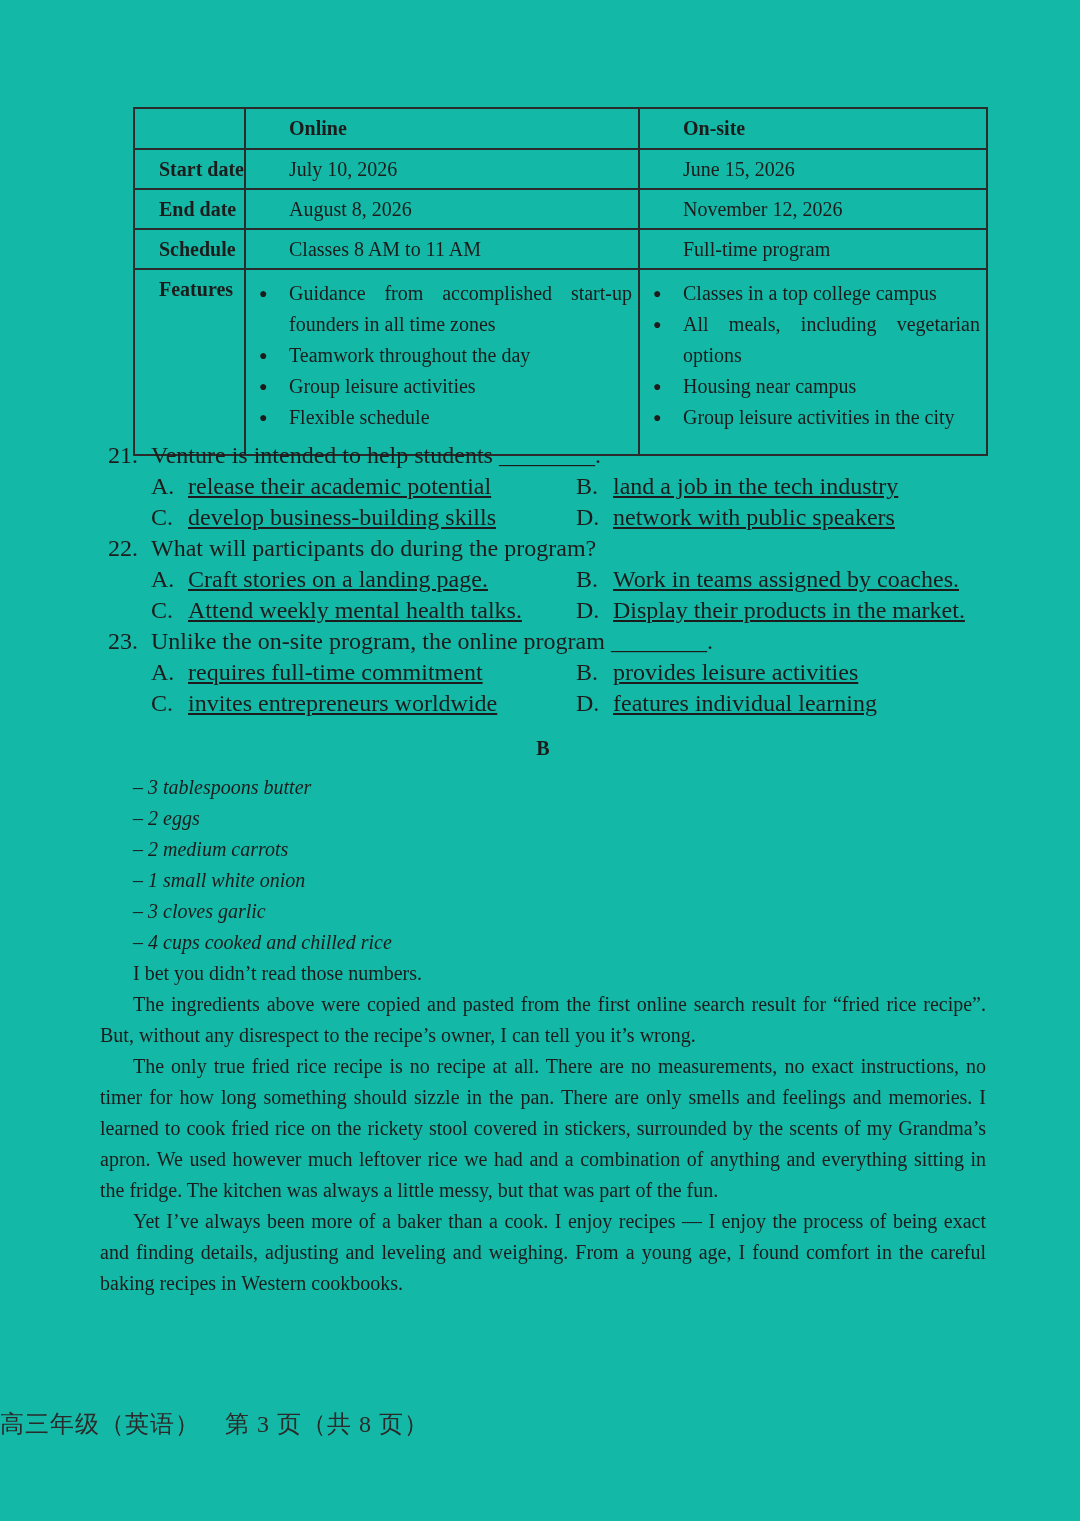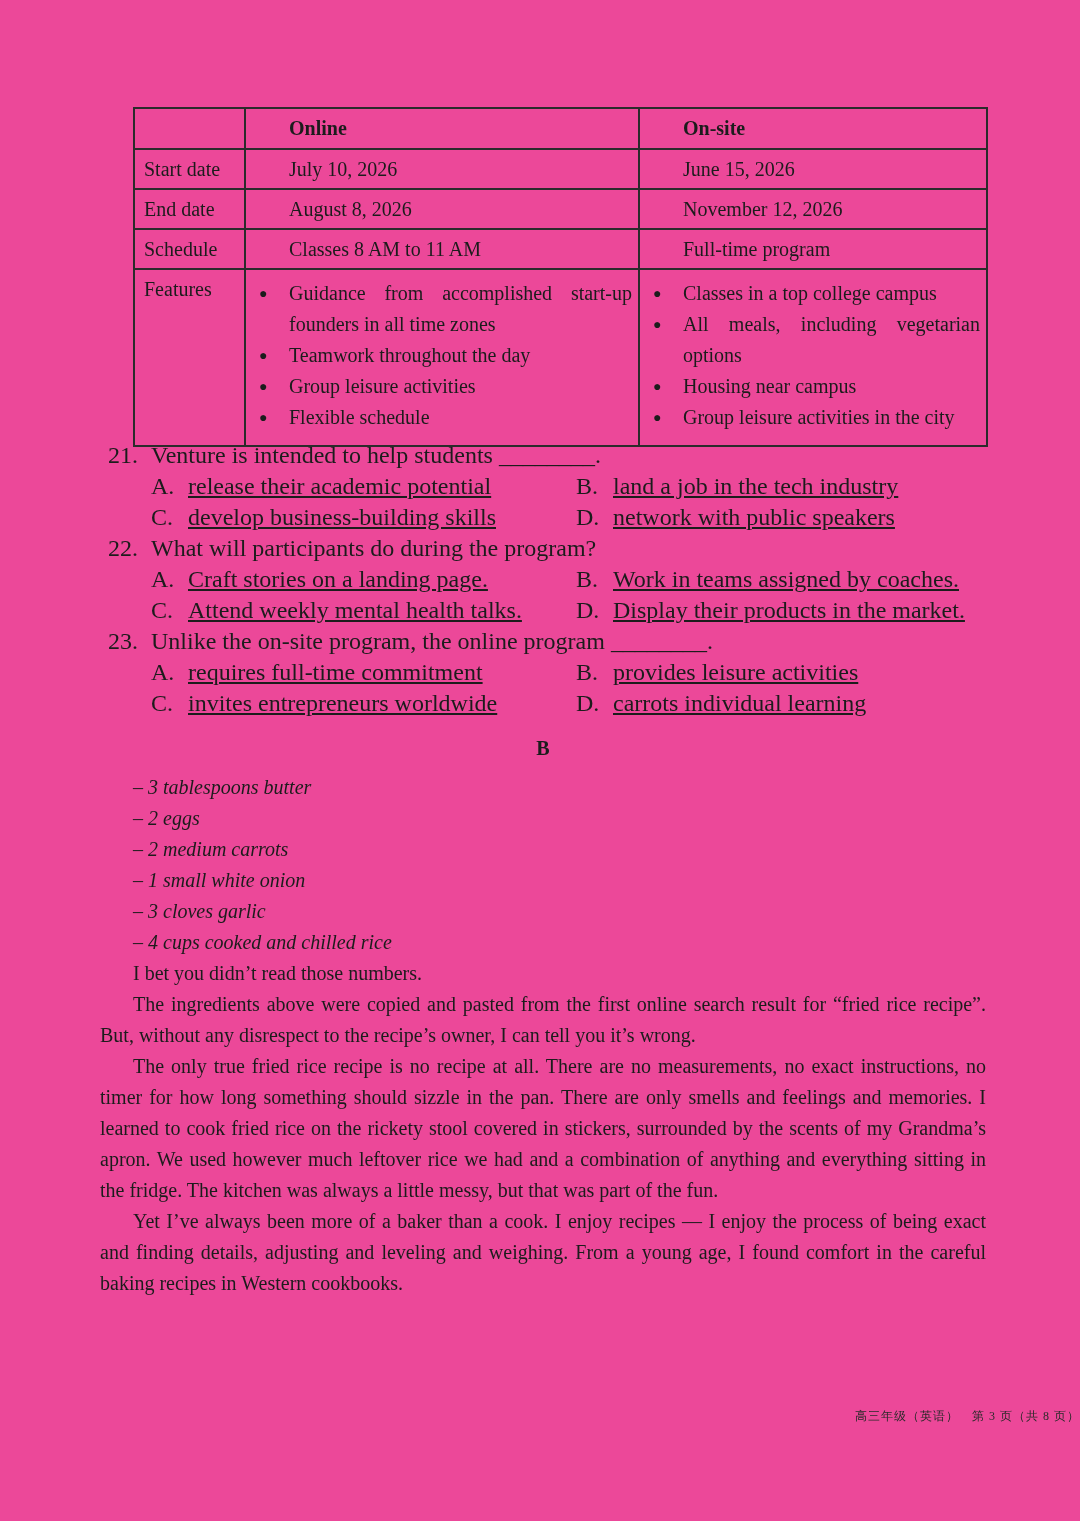--- a/index.html
+++ b/index.html
@@ -5,21 +5,21 @@
   * { margin: 0; padding: 0; box-sizing: border-box; }
   html, body { background: #ffffff; }
   body {
     font-family: "Liberation Serif", "DejaVu Serif", serif;
     color: #1c1c1c;
   }
   .page {
     position: relative;
     width: 1080px;
     height: 1521px;
-    background: #ec4899;
+    background: #14b8a6;
     overflow: hidden;
   }
   
   .cmp-table {
     position: absolute;
     left: 133px;
     top: 107px;
     width: 853px;
     border-collapse: collapse;
     table-layout: fixed;
@@ -29,25 +29,25 @@
   .cmp-table col.c1 { width: 394px; }
   .cmp-table col.c2 { width: 348px; }
   .cmp-table th, .cmp-table td {
     border: 2px solid #2b2b2b;
     vertical-align: middle;
     font-weight: normal;
     text-align: left;
   }
   .cmp-table .hdr-row th, .cmp-table .hdr-row td { height: 41px; font-weight: bold; }
   .cmp-table .data-row th, .cmp-table .data-row td { height: 40px; }
-  .cmp-table th.rowlab { font-weight: normal; padding-left: 9px; }
+  .cmp-table th.rowlab { font-weight: bold; padding-left: 24px; }
   .cmp-table td.val, .cmp-table th.colhead { padding-left: 43px; }
   .features-row th, .features-row td { vertical-align: top; }
   .features-row th.rowlab { padding-top: 8px; }
-  .features-row td { padding: 8px 6px 12px 0; }
+  .features-row td { padding: 8px 6px 21px 0; }
   .feat {
     position: relative;
     padding-left: 43px;
     line-height: 31px;
     text-align: justify;
   }
   .feat::before {
     content: "●";
     position: absolute;
     left: 13px;
@@ -83,22 +83,22 @@
   }
   .sec-heading { text-align: center; font-weight: bold; }
   .ingredients { margin-left: 33px; margin-top: 8px; font-style: italic; }
   .intro-line { margin-left: 33px; }
   .passage p { text-align: justify; text-indent: 33px; font-family: Liberation Serif, serif; }
   
   .footer {
     position: absolute;
     left: 0; right: 0;
     top: 1408px;
-    text-align: right;
-    font-size: 12px;
+    text-align: left;
+    font-size: 24px;
     letter-spacing: 1px;
     color: #2a2a2a;
   }
 </style>
 </head>
 <body>
 
 <div class="page">
 
   <table class="cmp-table">
@@ -173,21 +173,21 @@
     </div>
 
     <div class="q">
       <div class="q-line">
         <span class="q-num">23.</span><span>Unlike the on-site program, the online program ________.</span>
       </div>
       <div class="opts">
         <div class="opt"><span class="opt-letter">A.</span><span>requires full-time commitment</span></div>
         <div class="opt"><span class="opt-letter">B.</span><span>provides leisure activities</span></div>
         <div class="opt"><span class="opt-letter">C.</span><span>invites entrepreneurs worldwide</span></div>
-        <div class="opt"><span class="opt-letter">D.</span><span>carrots individual learning</span></div>
+        <div class="opt"><span class="opt-letter">D.</span><span>features individual learning</span></div>
       </div>
     </div>
 
   </div>
 
   <div class="section-b">
     <div class="sec-heading">B</div>
 
     <div class="ingredients">
       <div>– 3 tablespoons butter</div>

